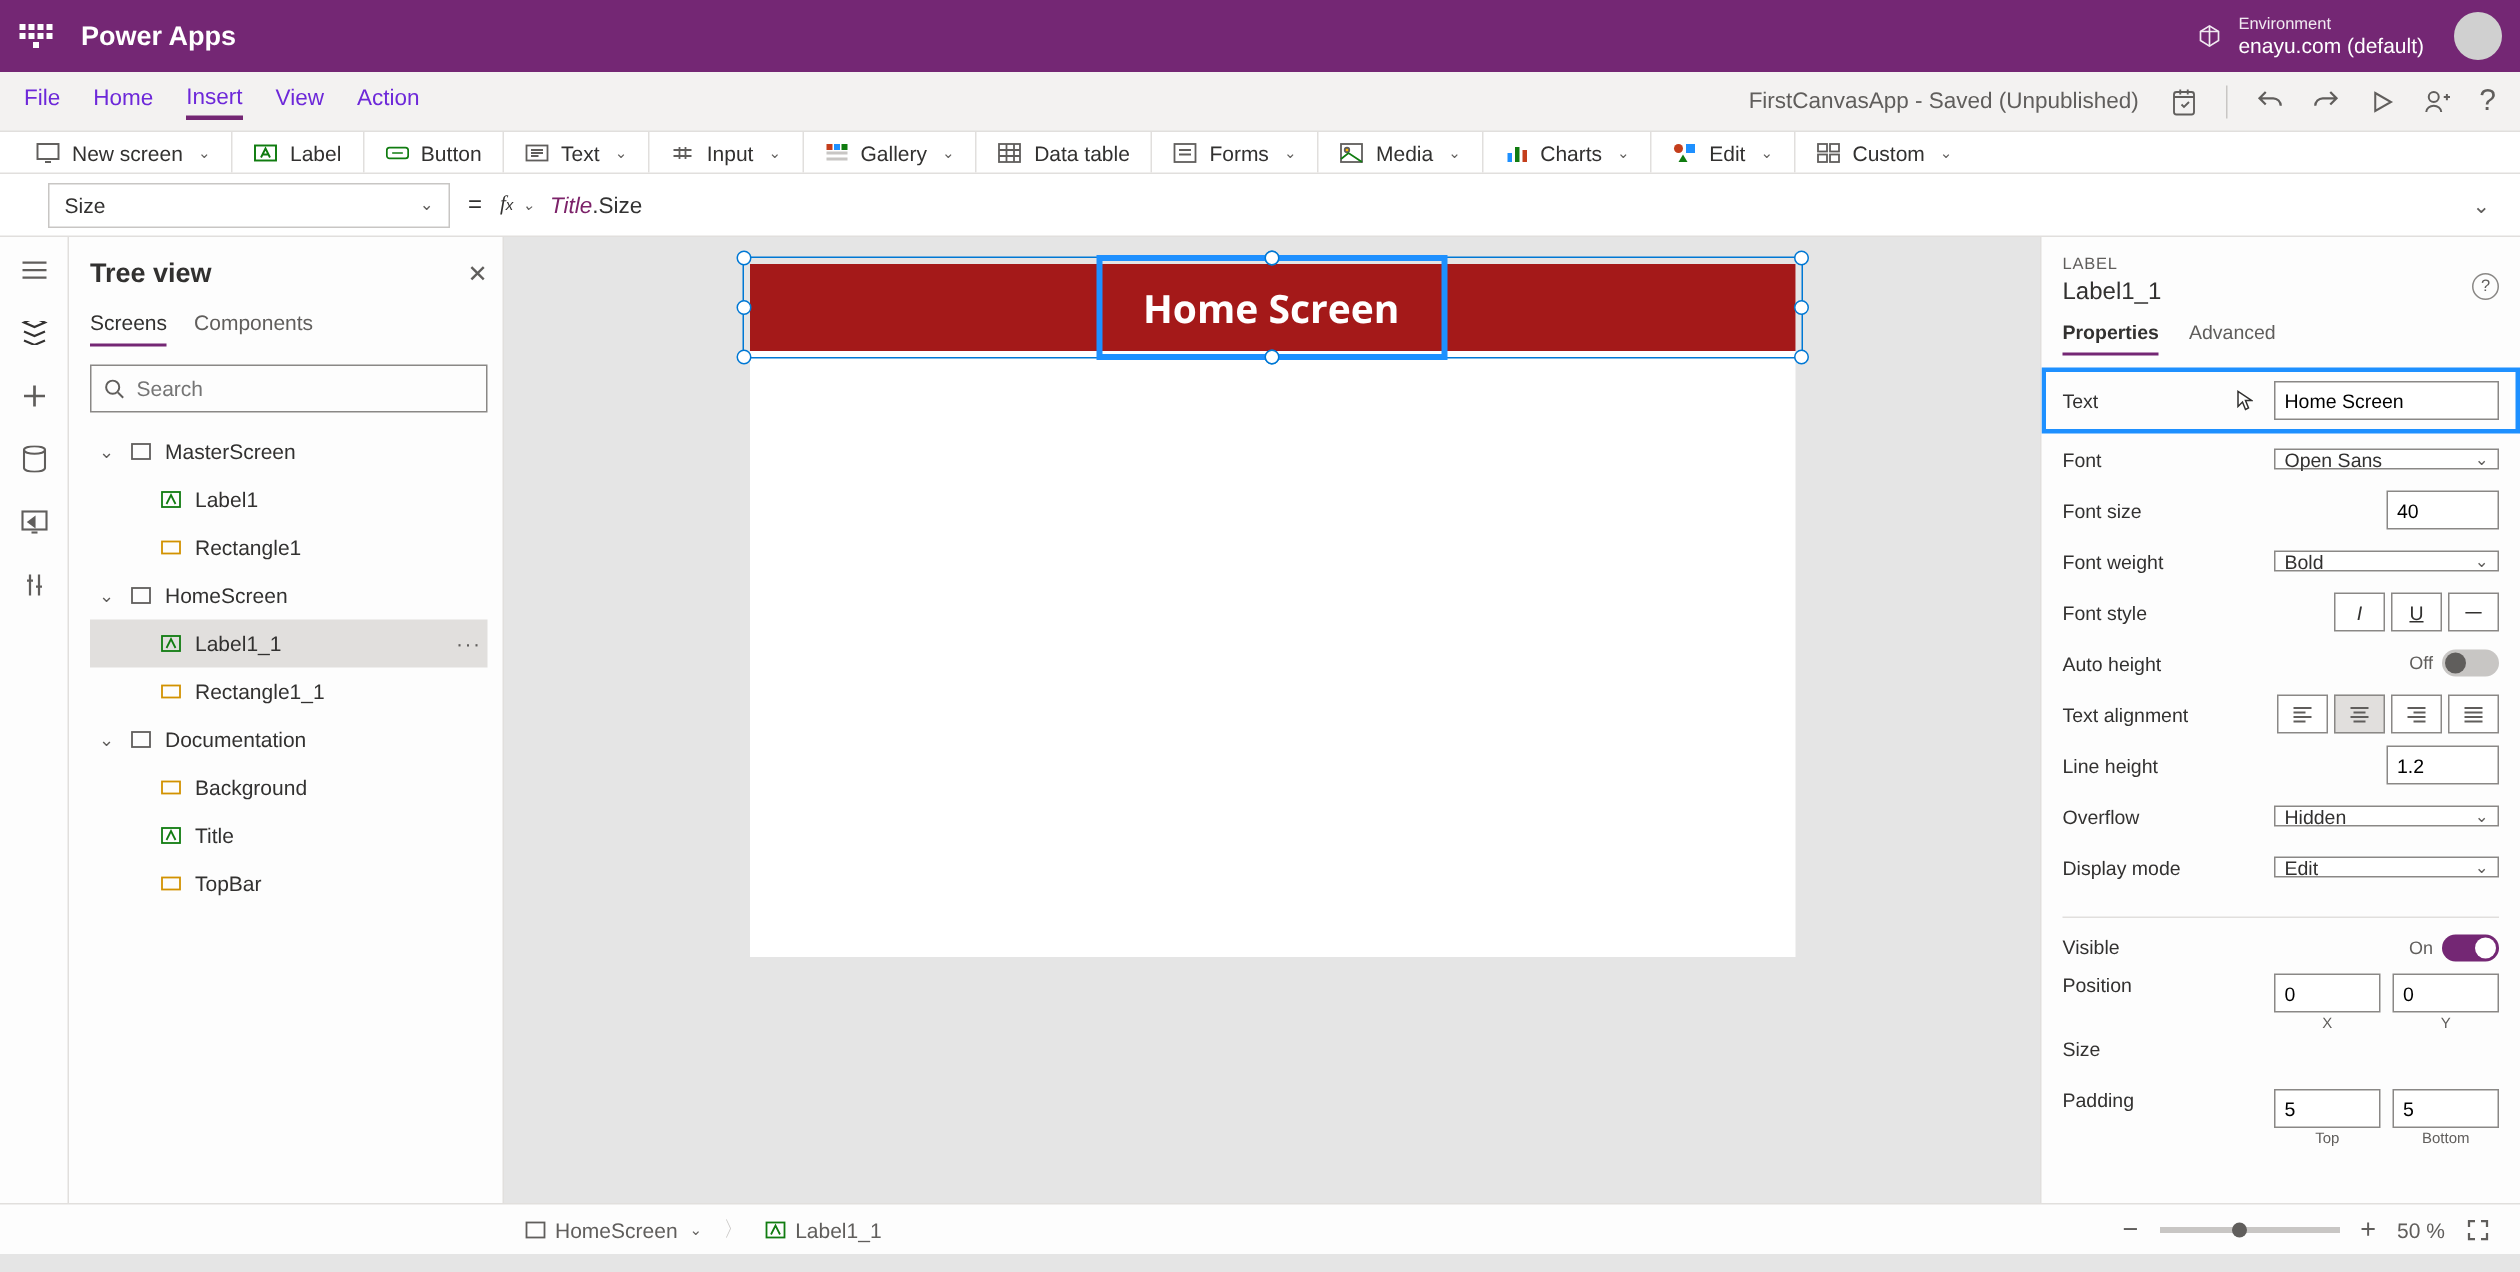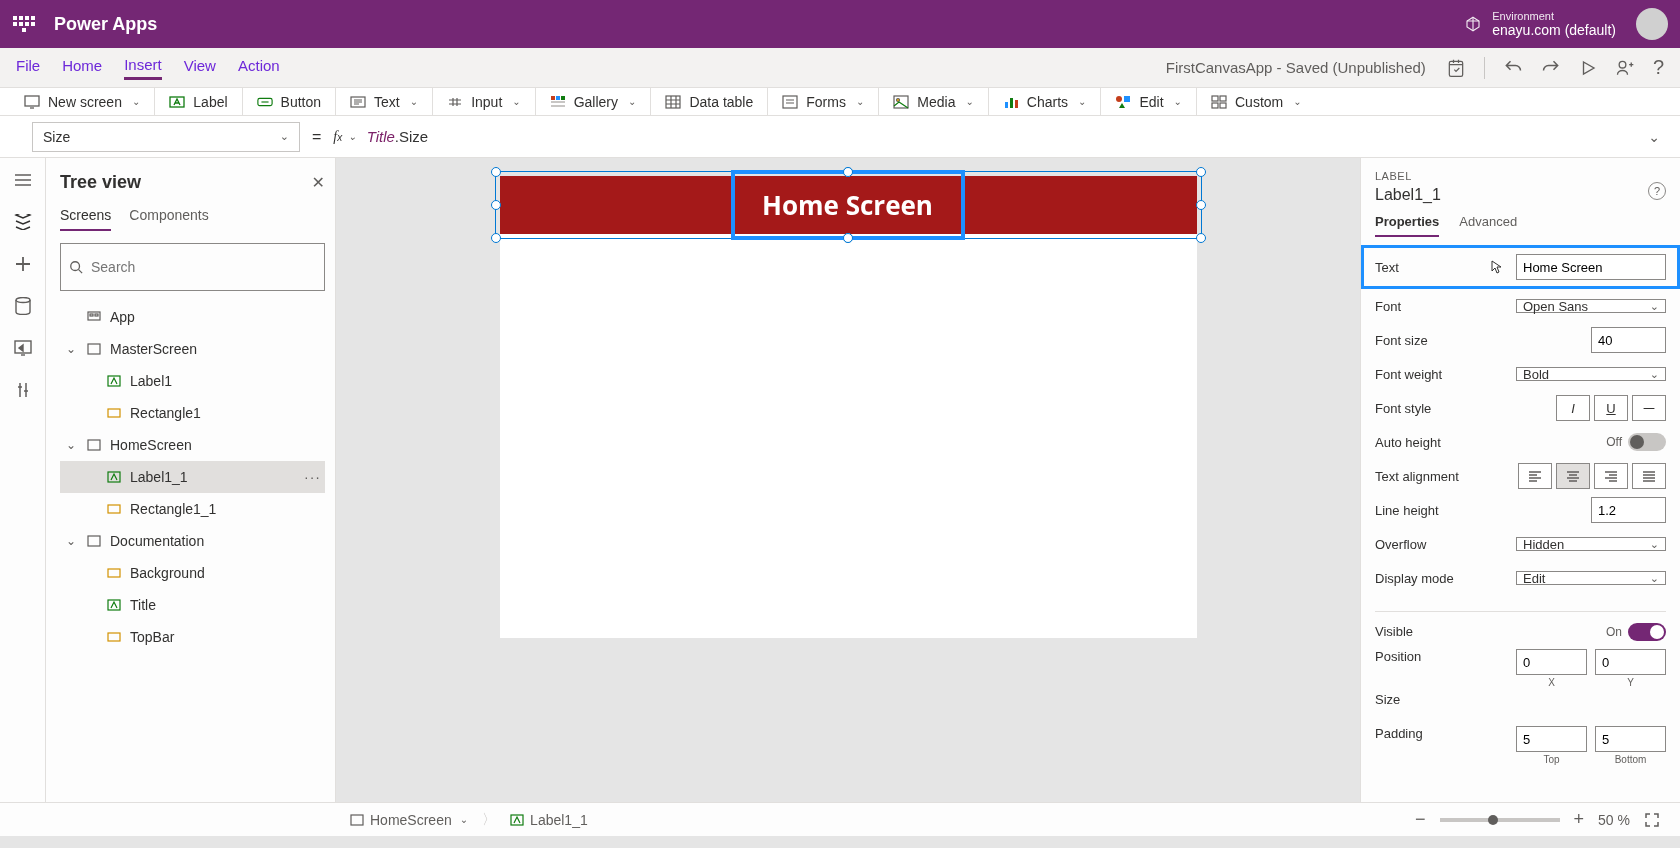--- a/index.html
+++ b/index.html
@@ -49,21 +49,21 @@
   .leftrail { width: 46px; background: #fdfdfd; border-right: 1px solid #e1dfdd; display: flex; flex-direction: column; align-items: center; padding-top: 12px; gap: 22px; }
   .leftrail .ritem { width: 20px; height: 20px; cursor: pointer; display:flex; align-items:center; justify-content:center; color:#605e5c; }
   .leftrail .ritem.active { color:#323130; }
   
   .tree-pane { width: 290px; background: #fdfdfd; border-right: 1px solid #e1dfdd; padding: 14px 10px 10px 14px; overflow: hidden; }
   .tree-pane h2 { font-size: 18px; font-weight: 600; display:flex; align-items:center; }
   .tree-pane h2 .close { margin-left:auto; cursor:pointer; font-size:16px; color:#605e5c; font-weight:normal; }
   .tree-tabs { display: flex; gap: 18px; margin: 14px 0 12px; font-size: 14px; }
   .tree-tabs .tt { cursor: pointer; padding-bottom: 6px; color:#605e5c; }
   .tree-tabs .tt.active { border-bottom: 2px solid #742774; color:#323130; }
-  .search-box { display:flex; align-items:center; border:1px solid #8a8886; height:48px; padding:0 8px; gap:8px; margin-bottom:10px; }
+  .search-box { display:flex; align-items:center; border:1px solid #8a8886; height:32px; padding:0 8px; gap:8px; margin-bottom:10px; }
   .search-box input { border:none; outline:none; flex:1; font-size:14px; background:transparent; }
   .tree-list { font-size: 14px; }
   .tnode { display:flex; align-items:center; height:32px; padding:0 4px; cursor:pointer; gap:8px; }
   .tnode.selected { background:#e1dfdd; }
   .tnode .exp { width:14px; color:#605e5c; font-size:12px; text-align:center; }
   .tnode .ic { width:16px; height:16px; display:inline-flex; align-items:center; justify-content:center; }
   .tnode .more { margin-left:auto; color:#605e5c; letter-spacing:1px; font-size:14px; }
   .indent-1 { padding-left: 4px; }
   .indent-2 { padding-left: 24px; }
   
@@ -374,31 +374,20 @@
     </div>
     <div class="search-box">
       <svg width="14" height="14" viewBox="0 0 16 16" fill="none" stroke="#605e5c" stroke-width="1.5">
           <circle cx="7" cy="7" r="5"></circle>
           <path d="M11 11l4 4"></path>
         </svg>
       <input placeholder="Search" style="">
     </div>
     <div class="tree-list">
       <div class="tnode indent-1">
-          <span class="exp"></span>
-          <span class="ic">
-            <svg width="14" height="12" viewBox="0 0 14 12" fill="none" stroke="#605e5c" stroke-width="1.2">
-              <rect x="1" y="1" width="12" height="8"></rect>
-              <rect x="3" y="3" width="3" height="2"></rect>
-              <rect x="8" y="3" width="3" height="2"></rect>
-            </svg>
-          </span>
-          <span>App</span>
-        </div>
-      <div class="tnode indent-1">
           <span class="exp">⌄</span>
           <span class="ic">
             <svg width="14" height="12" viewBox="0 0 14 12" fill="none" stroke="#605e5c" stroke-width="1.2">
               <rect x="1" y="1" width="12" height="10"></rect>
             </svg>
           </span>
           <span>MasterScreen</span>
         </div>
       <div class="tnode indent-2">
           <span class="exp"></span>

